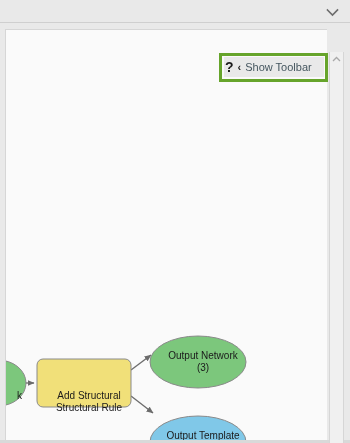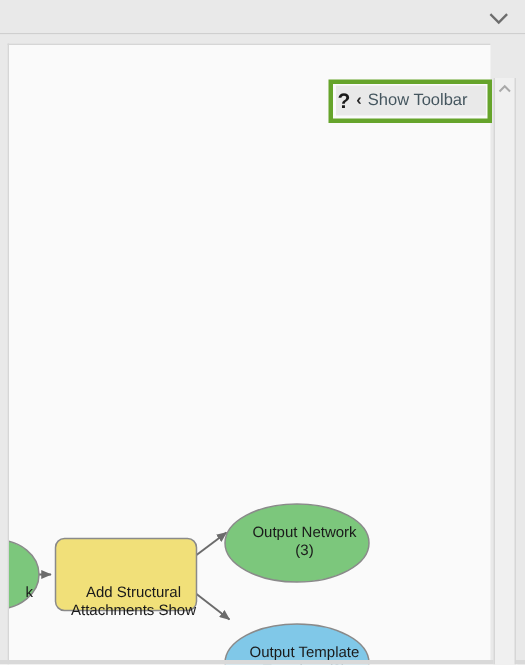--- a/index.html
+++ b/index.html
@@ -231,21 +231,21 @@
 
         <rect x="31" y="329" width="94" height="48" rx="6" ry="6" fill="#f1e079" stroke="#8a8a8a" stroke-width="1"></rect>
       </svg>
 
       <div class="node-label" id="label-in-network">
         <span class="ln">k</span>
       </div>
 
       <div class="node-label" id="label-rule">
         <span class="ln">Add Structural</span>
-        <span class="ln">Attachments Show</span>
+        <span class="ln">Structural Rule</span>
       </div>
 
       <div class="node-label" id="label-out-network">
         <span class="ln">Output Network</span>
         <span class="ln">(3)</span>
       </div>
 
       <div class="node-label" id="label-out-diagram">
         <span class="ln">Output Template</span>
         <span class="ln">Template (3)</span>

